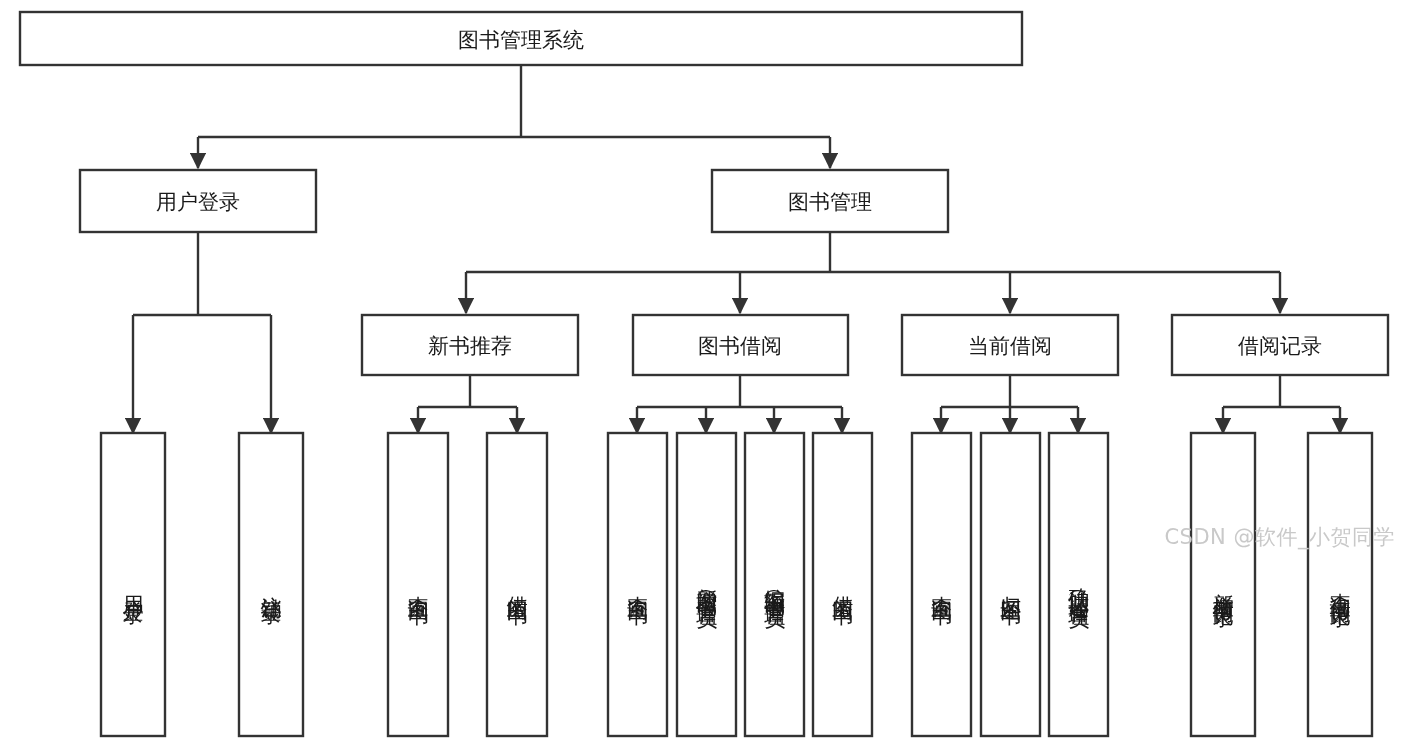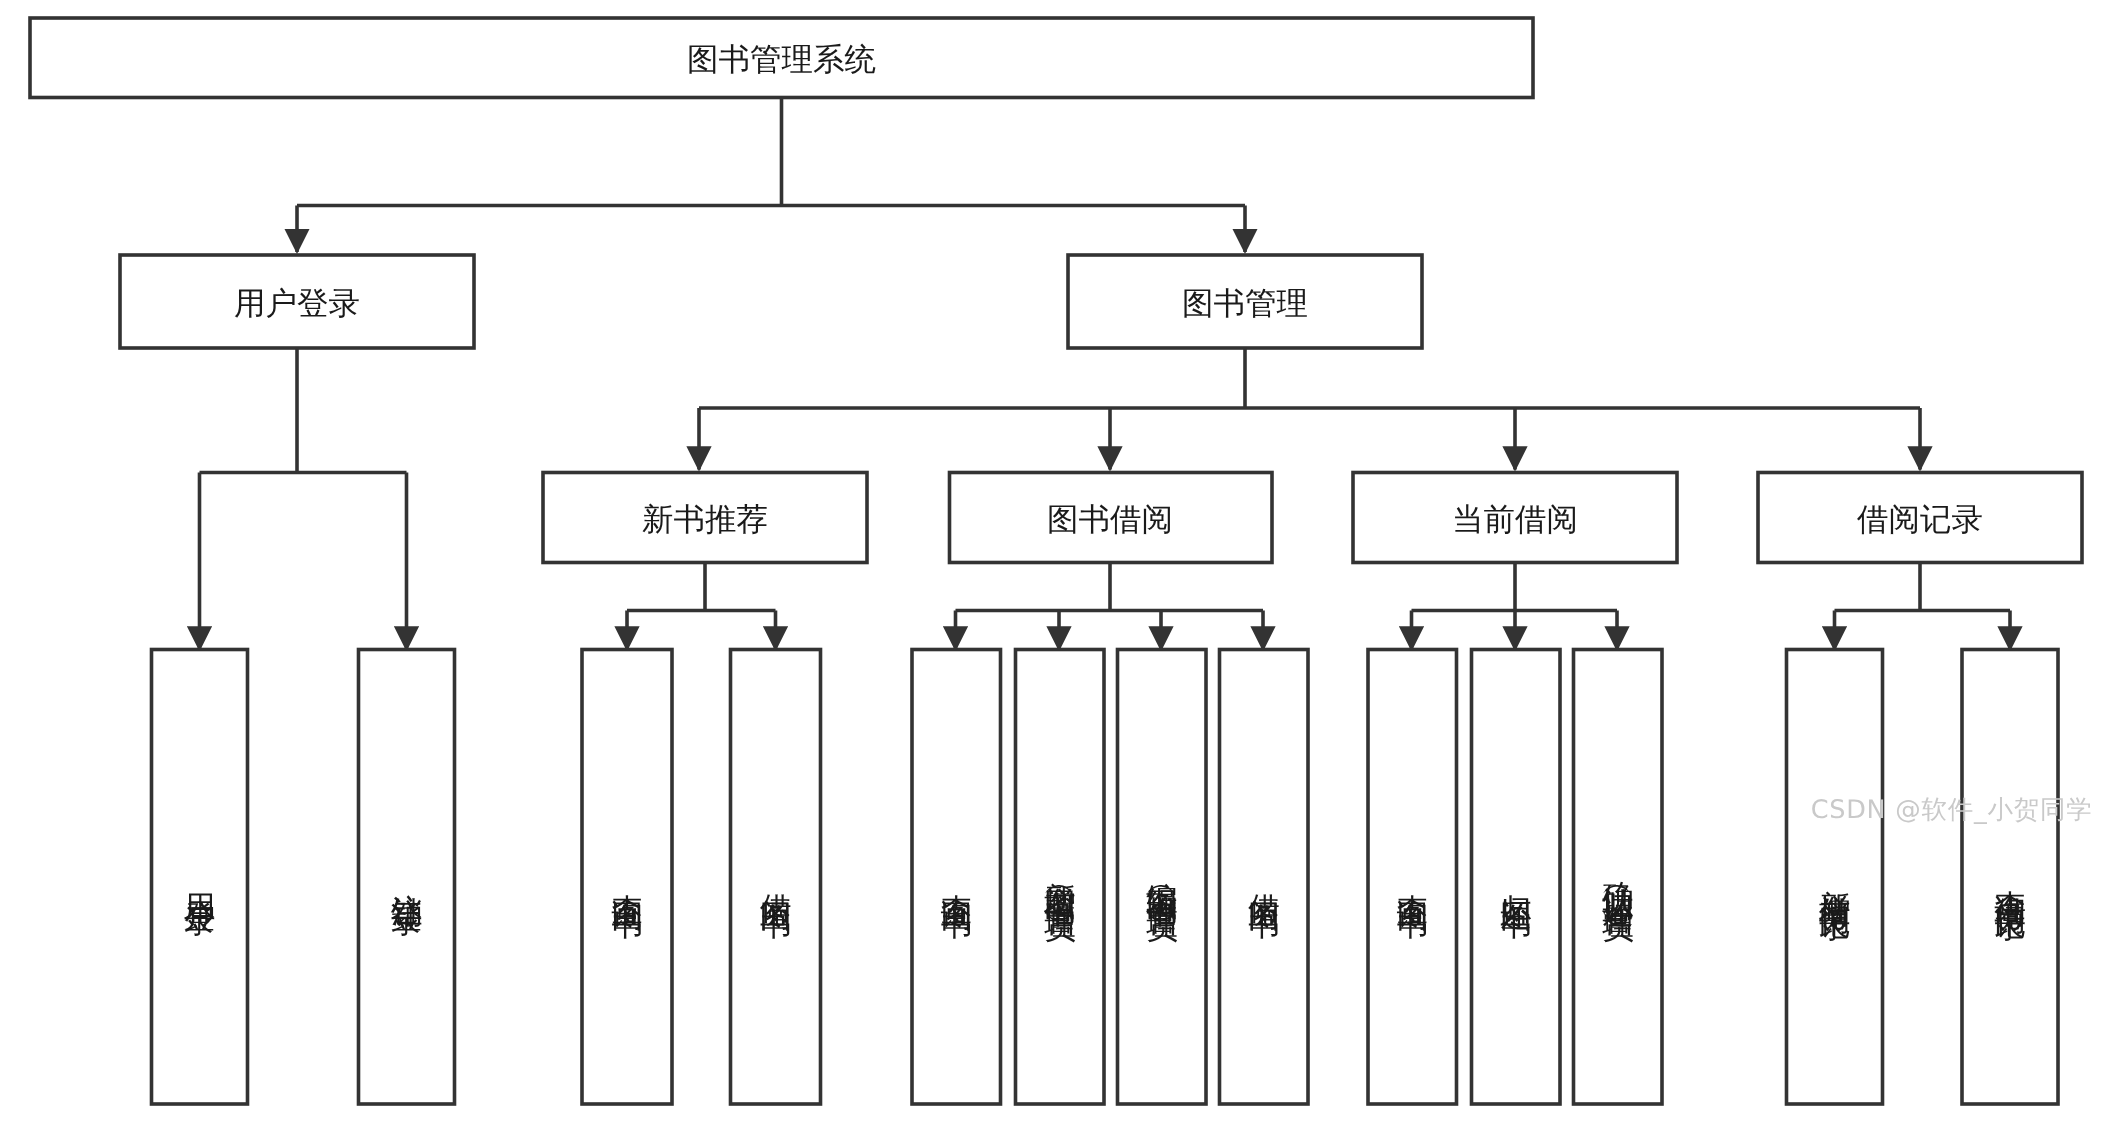--- a/index.html
+++ b/index.html
@@ -60,21 +60,21 @@
     justify-content: center;
     text-align: center;
     white-space: nowrap;
     pointer-events: none;
   }
   .watermark {
     position: absolute;
     right: 10px;
     bottom: 6px;
     font-family: "DejaVu Sans", "Liberation Sans", sans-serif;
-    font-size: 17px;
+    font-size: 21px;
     color: #c9c9c9;
     white-space: nowrap;
     letter-spacing: 0.5px;
     margin-left: 10px;
   }
 </style>
 </head>
 <body>
 
 <div id="diagram-root">

